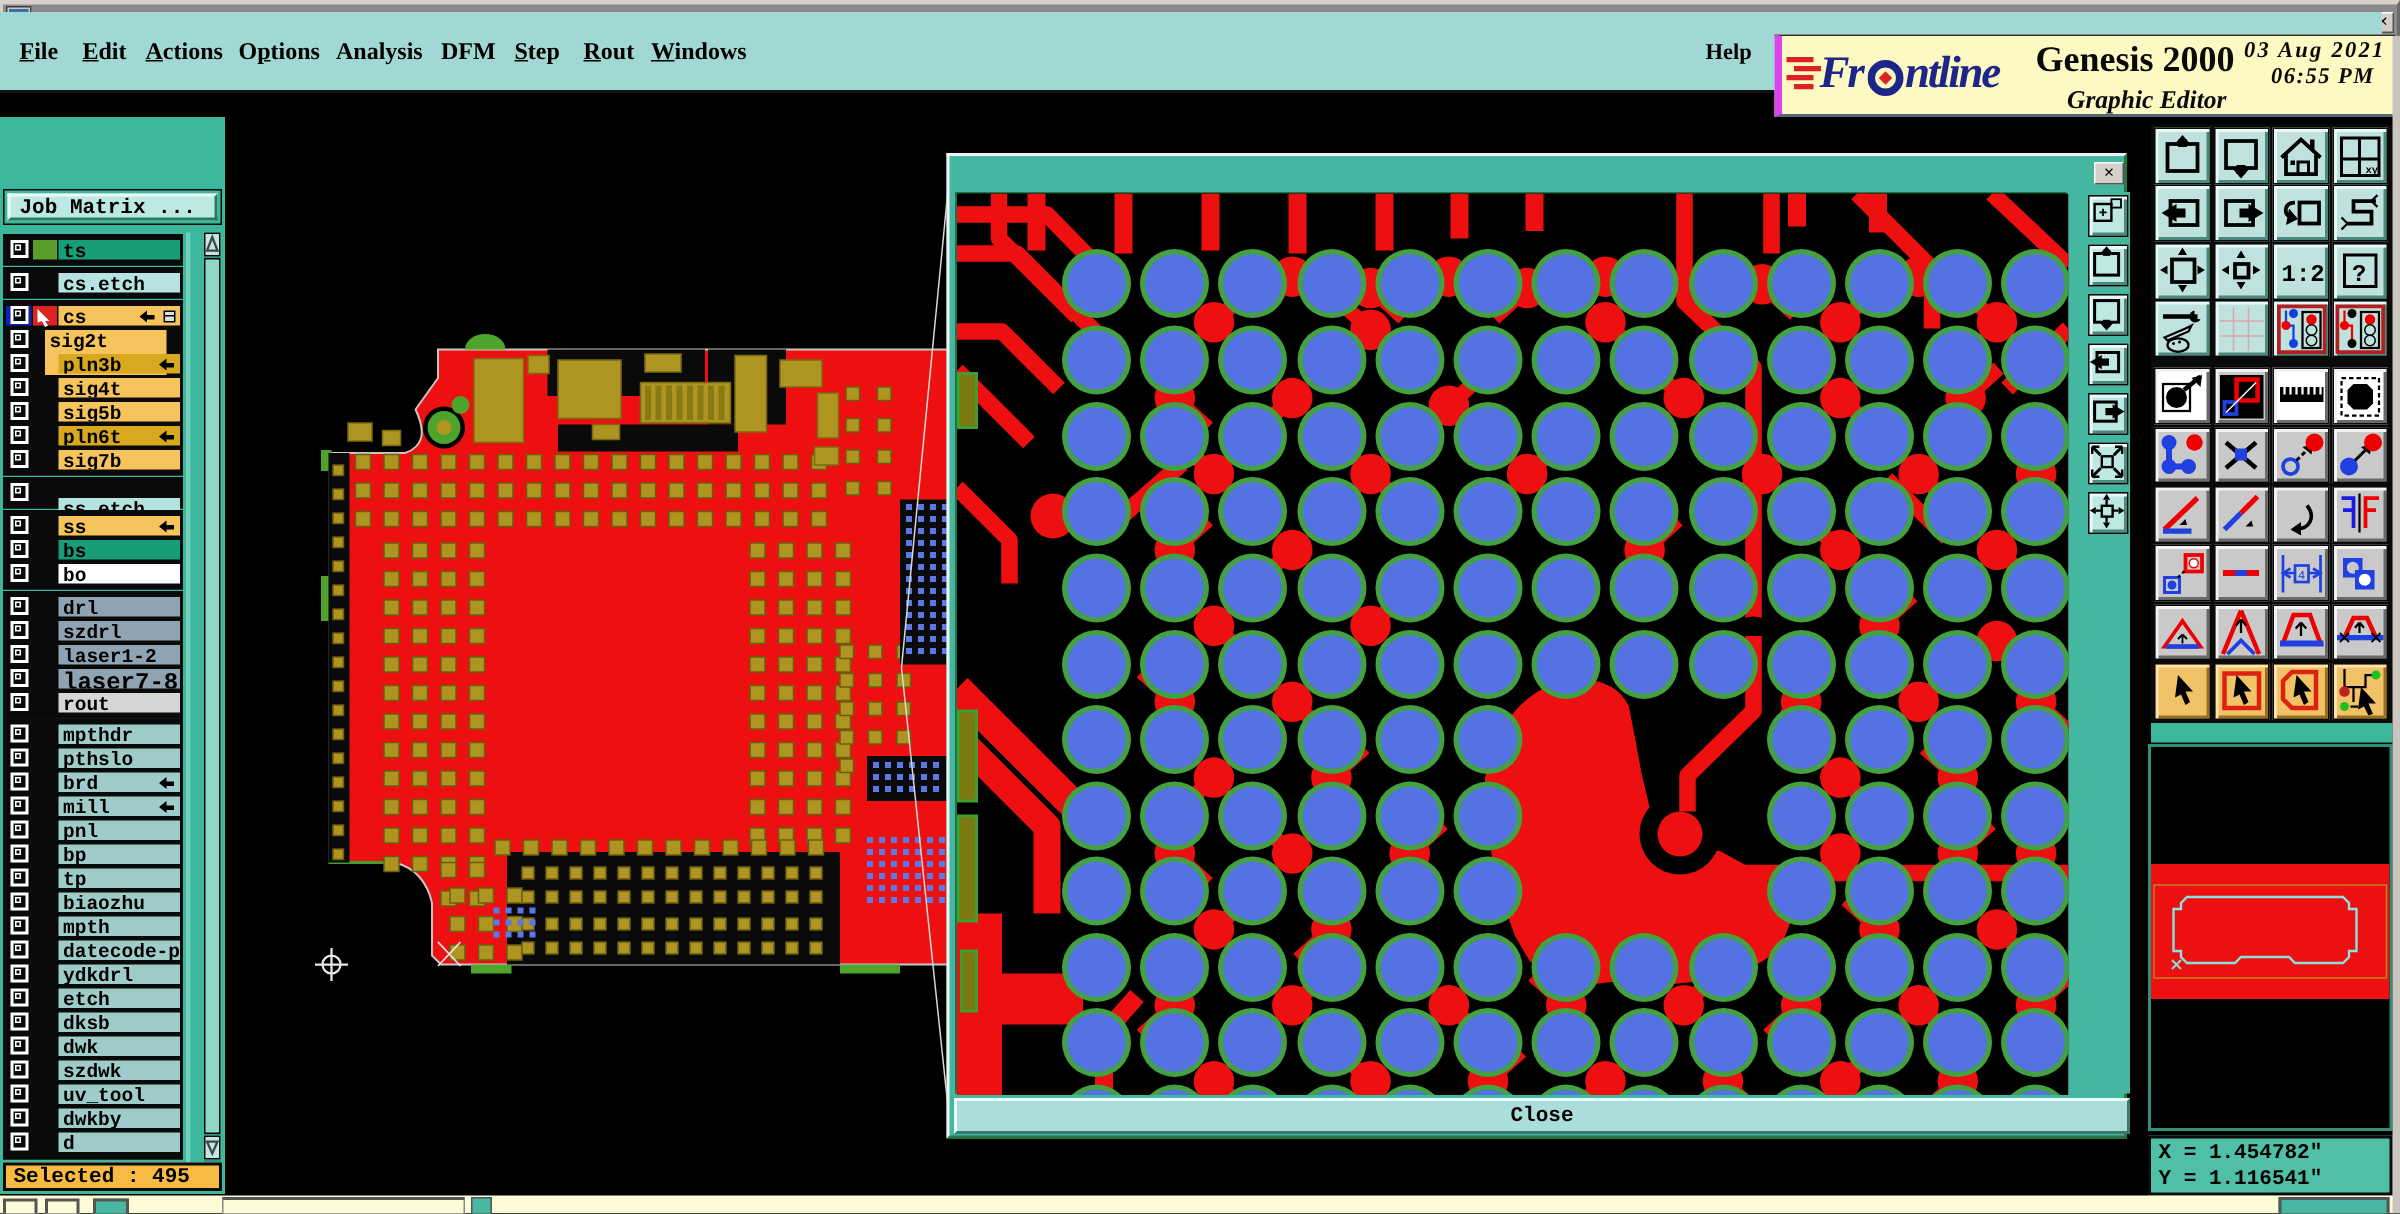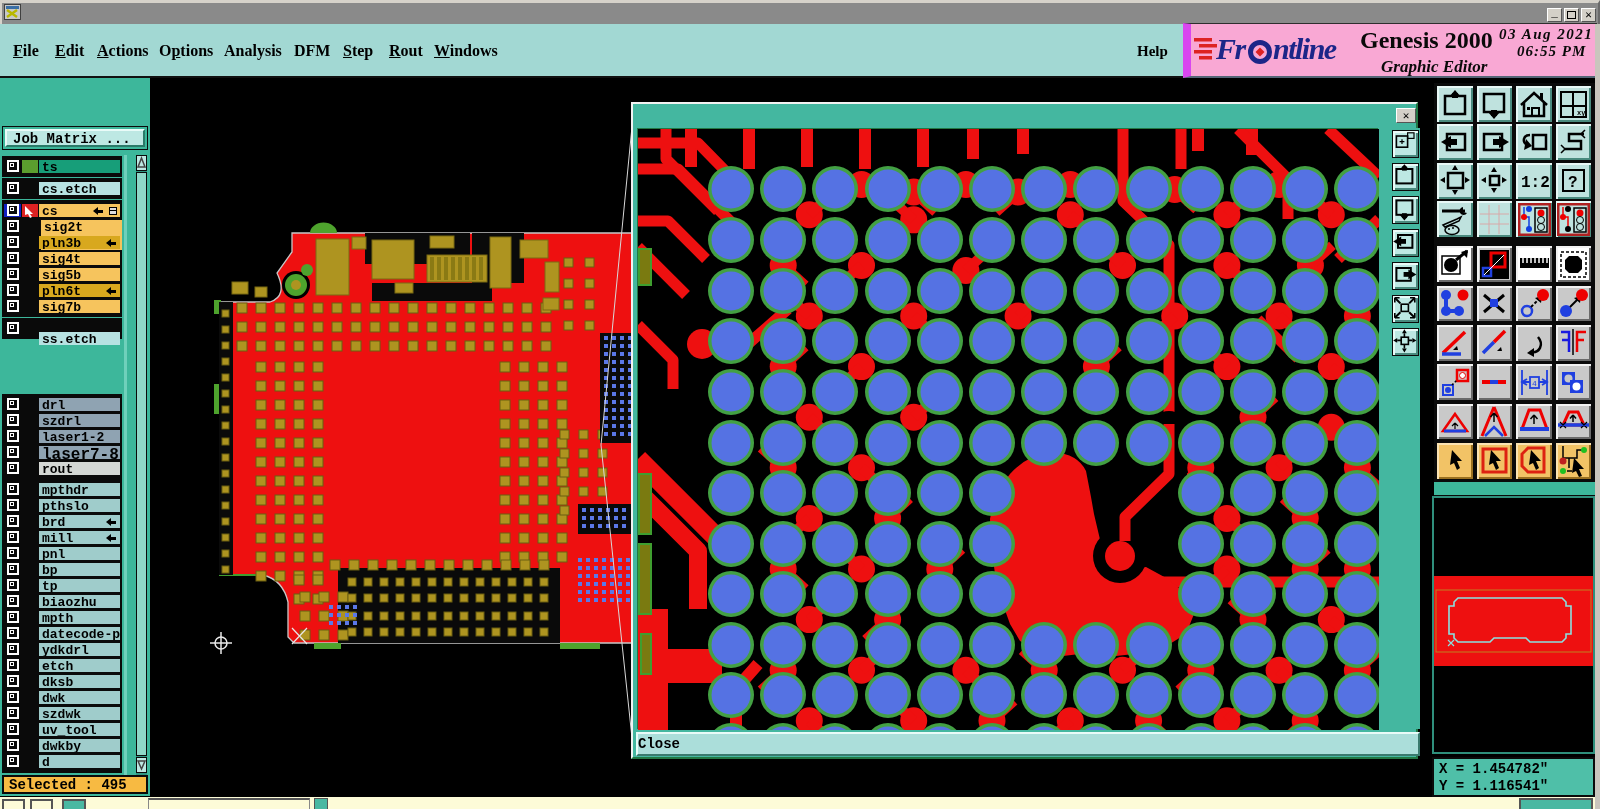--- a/index.html
+++ b/index.html
@@ -13,33 +13,33 @@
 <svg width="15" height="14">
         <rect x="1" y="1" width="13" height="3" fill="#3a6ea5"></rect>
         <path d="M2 5 L12 12 M12 5 L2 12" stroke="#b8b800" stroke-width="2.5"></path>
       </svg></div>
 <div class="abs" style="left:1545px;top:5px;width:15px;height:14px;background:#d4d0c8;border:1px solid #fff;border-right-color:#555;border-bottom-color:#555;font-size:11px;font-weight:bold;text-align:center;line-height:10px">_</div>
 <div class="abs" style="left:1562px;top:5px;width:15px;height:14px;background:#d4d0c8;border:1px solid #fff;border-right-color:#555;border-bottom-color:#555">
       <div style="width:9px;height:8px;border:1.5px solid #000;margin:2px auto 0"></div>
     </div>
 <div class="abs" style="left:1579px;top:5px;width:15px;height:14px;background:#d4d0c8;border:1px solid #fff;border-right-color:#555;border-bottom-color:#555;font-size:11px;font-weight:bold;text-align:center;line-height:12px">✕</div>
 </div>
-<div class="abs" style="left:0;top:24px;width:1588px;height:54px;background:#a2d8d3;border-bottom:2px solid #111">
+<div class="abs" style="left:0;top:8px;width:1588px;height:54px;background:#a2d8d3;border-bottom:2px solid #111">
     <div class="abs serif" style="left:13px;top:18px;font-size:16px;font-weight:bold;color:#000"><span style="text-decoration:underline">F</span>ile</div>
     <div class="abs serif" style="left:55px;top:18px;font-size:16px;font-weight:bold;color:#000"><span style="text-decoration:underline">E</span>dit</div>
     <div class="abs serif" style="left:97px;top:18px;font-size:16px;font-weight:bold;color:#000"><span style="text-decoration:underline">A</span>ctions</div>
     <div class="abs serif" style="left:159px;top:18px;font-size:16px;font-weight:bold;color:#000">O<span style="text-decoration:underline">p</span>tions</div>
     <div class="abs serif" style="left:224px;top:18px;font-size:16px;font-weight:bold;color:#000">Analysis</div>
     <div class="abs serif" style="left:294px;top:18px;font-size:16px;font-weight:bold;color:#000">DFM</div>
     <div class="abs serif" style="left:343px;top:18px;font-size:16px;font-weight:bold;color:#000"><span style="text-decoration:underline">S</span>tep</div>
     <div class="abs serif" style="left:389px;top:18px;font-size:16px;font-weight:bold;color:#000"><span style="text-decoration:underline">R</span>out</div>
     <div class="abs serif" style="left:434px;top:18px;font-size:16px;font-weight:bold;color:#000"><span style="text-decoration:underline">W</span>indows</div>
     <div class="abs serif" style="left:1137px;top:19px;font-size:15px;font-weight:bold;color:#000">Help</div>
   </div>
-<div class="abs" style="left:1183px;top:23px;width:414px;height:55px;background:#f9a8d4;border-left:8px solid #d946ef;border-top:1px solid #2e2e2e;border-bottom:2px solid #567;overflow:hidden">
+<div class="abs" style="left:1183px;top:23px;width:414px;height:55px;background:#fef9c3;border-left:5px solid #d946ef;border-top:1px solid #2e2e2e;border-bottom:2px solid #567;overflow:hidden">
 <svg class="abs" style="left:2px;top:12px" width="28" height="28">
  <g fill="#d22">
   <rect x="1" y="2" width="18" height="3.5"></rect>
         <rect x="6" y="8" width="18" height="3.5"></rect>
         <rect x="1" y="14" width="18" height="3.5"></rect>
         <rect x="6" y="20" width="13" height="3.5"></rect>
  </g>
 </svg>
 <div class="abs serif" style="left:25px;top:8px;font-size:30px;font-weight:bold;font-style:italic;color:#1c2688;letter-spacing:-1.5px">Fr</div>
 <div class="abs serif" style="left:82px;top:8px;font-size:30px;font-weight:bold;font-style:italic;color:#1c2688;letter-spacing:-1.5px">ntline</div>
@@ -91,21 +91,21 @@
           <path d="M1 5 L6 1 L6 4 L11 4 L11 7 L6 7 L6 9 Z" fill="#000"></path>
         </svg>
         <div class="abs" style="right:3px;top:3px;width:8px;height:8px;border:1px solid #000;background:#ddd">
           <div style="border-bottom:1px solid #000;height:3px"></div>
         </div>
       </div>
       <div class="abs" style="left:0px;top:18px;width:17px;height:13px;background:#0a0a0a"></div>
       <div class="abs" style="left:3px;top:18px;width:12px;height:12px;border:2.5px solid #fff;background:#0a0a0a">
         <div style="width:4px;height:4px;border:1.5px solid #fff;margin:1px"></div>
       </div>
-      <div class="abs" style="left:37px;top:18px;width:81px;height:30px;background:#f6c45d;overflow:hidden">
+      <div class="abs" style="left:26px;top:18px;width:81px;height:30px;background:#f6c45d;overflow:hidden">
         <div class="abs mono" style="left:3px;top:0px;font-size:13px;white-space:nowrap">sig2t</div>
       </div>
       <div class="abs" style="left:0px;top:34px;width:17px;height:13px;background:#0a0a0a"></div>
       <div class="abs" style="left:3px;top:34px;width:12px;height:12px;border:2.5px solid #fff;background:#0a0a0a">
         <div style="width:4px;height:4px;border:1.5px solid #fff;margin:1px"></div>
       </div>
       <div class="abs" style="left:35px;top:34px;width:81px;height:13px;background:#d8a81e;overflow:hidden">
         <div class="abs mono" style="left:3px;top:0px;font-size:13px;white-space:nowrap">pln3b</div>
         <svg class="abs" style="right:3px;top:2px" width="12" height="10">
           <path d="M1 5 L6 1 L6 4 L11 4 L11 7 L6 7 L6 9 Z" fill="#000"></path>
@@ -143,20 +143,46 @@
         <div class="abs mono" style="left:3px;top:0px;font-size:13px;white-space:nowrap">sig7b</div>
       </div>
     </div>
     <div class="abs" style="left:2px;top:239.7px;width:120px;height:21.4px;background:#0a0a0a;border:2px solid #0a0a0a">
       <div class="abs" style="left:0px;top:2px;width:17px;height:13px;background:#0a0a0a"></div>
       <div class="abs" style="left:3px;top:2px;width:12px;height:12px;border:2.5px solid #fff;background:#0a0a0a">
         <div style="width:4px;height:4px;border:1.5px solid #fff;margin:1px"></div>
       </div>
       <div class="abs" style="left:35px;top:12px;width:81px;height:13px;background:#b7e2e2;overflow:hidden">
         <div class="abs mono" style="left:3px;top:0px;font-size:13px;white-space:nowrap">ss.etch</div>
+      </div>
+    </div>
+    <div class="abs" style="left:2px;top:261.6px;width:120px;height:53.4px;background:#0a0a0a;border:2px solid #0a0a0a">
+      <div class="abs" style="left:0px;top:2px;width:17px;height:13px;background:#0a0a0a"></div>
+      <div class="abs" style="left:3px;top:2px;width:12px;height:12px;border:2.5px solid #fff;background:#0a0a0a">
+        <div style="width:4px;height:4px;border:1.5px solid #fff;margin:1px"></div>
+      </div>
+      <div class="abs" style="left:35px;top:2px;width:81px;height:13px;background:#f6c45d;overflow:hidden">
+        <div class="abs mono" style="left:3px;top:0px;font-size:13px;white-space:nowrap">ss</div>
+        <svg class="abs" style="right:3px;top:2px" width="12" height="10">
+          <path d="M1 5 L6 1 L6 4 L11 4 L11 7 L6 7 L6 9 Z" fill="#000"></path>
+        </svg>
+      </div>
+      <div class="abs" style="left:0px;top:18px;width:17px;height:13px;background:#0a0a0a"></div>
+      <div class="abs" style="left:3px;top:18px;width:12px;height:12px;border:2.5px solid #fff;background:#0a0a0a">
+        <div style="width:4px;height:4px;border:1.5px solid #fff;margin:1px"></div>
+      </div>
+      <div class="abs" style="left:35px;top:18px;width:81px;height:13px;background:#179e79;overflow:hidden">
+        <div class="abs mono" style="left:3px;top:0px;font-size:13px;white-space:nowrap">bs</div>
+      </div>
+      <div class="abs" style="left:0px;top:34px;width:17px;height:13px;background:#0a0a0a"></div>
+      <div class="abs" style="left:3px;top:34px;width:12px;height:12px;border:2.5px solid #fff;background:#0a0a0a">
+        <div style="width:4px;height:4px;border:1.5px solid #fff;margin:1px"></div>
+      </div>
+      <div class="abs" style="left:35px;top:34px;width:81px;height:13px;background:#ffffff;overflow:hidden">
+        <div class="abs mono" style="left:3px;top:0px;font-size:13px;white-space:nowrap">bo</div>
       </div>
     </div>
     <div class="abs" style="left:2px;top:315.5px;width:120px;height:85.4px;background:#0a0a0a;border:2px solid #0a0a0a">
       <div class="abs" style="left:0px;top:2px;width:17px;height:13px;background:#0a0a0a"></div>
       <div class="abs" style="left:3px;top:2px;width:12px;height:12px;border:2.5px solid #fff;background:#0a0a0a">
         <div style="width:4px;height:4px;border:1.5px solid #fff;margin:1px"></div>
       </div>
       <div class="abs" style="left:35px;top:2px;width:81px;height:13px;background:#8fa3b2;overflow:hidden">
         <div class="abs mono" style="left:3px;top:0px;font-size:13px;white-space:nowrap">drl</div>
       </div>
@@ -1285,21 +1311,21 @@
       </div>
       <div class="abs" style="left:12px;top:200px;width:27px;height:28px;background:#bde8e3;border:1px solid #0a0a0a;box-shadow:inset 2px 2px 0 #e9fbf8, inset -2px -2px 0 #4a8a7e">
         <div style="margin:-2px 0 0 -2px;transform:scale(0.8);transform-origin:3px 3px"><svg width="33" height="33" viewBox="0 0 33 33">
             <rect x="12" y="12" width="9" height="9" stroke="#000" stroke-width="2" fill="none"></rect>
             <path d="M16 2 L19 7 L13 7 Z M16 31 L19 26 L13 26 Z M2 16 L7 13 L7 19 Z M31 16 L26 13 L26 19 Z" fill="#000"></path>
             <path d="M16 7 L16 12 M16 21 L16 26 M7 16 L12 16 M21 16 L26 16" stroke="#000" stroke-width="2"></path>
           </svg></div>
       </div>
     </div>
     <div class="abs" style="left:3px;top:628px;width:784px;height:24px;background:#abdeda;border-top:2px solid #e9fbf8;border-left:2px solid #e9fbf8;border-right:2px solid #3a7a6e;border-bottom:2px solid #3a7a6e">
-<div class="abs mono" style="left:0;right:0;top:2px;font-size:14px;text-align:left">Close</div>
+<div class="abs mono" style="left:0;right:0;top:2px;font-size:14px;text-align:center">Close</div>
     </div>
   </div>
 <div class="abs" style="left:1434px;top:83px;width:161px;height:413px;background:#0a0a0a">
     <div class="abs" style="left:2.0px;top:2.0px;width:37.5px;height:37.8px;background:#bfe2de;border:1px solid #0a0a0a;box-shadow:inset 2px 2px 0 #e8f8f6, inset -2px -2px 0 #4a8a7e;">
       <div style="margin:1.5px 0 0 1.5px"><svg width="33" height="33" viewBox="0 0 33 33">
           <rect x="6" y="8" width="20" height="18" stroke="#000" stroke-width="2.5" fill="none"></rect>
           <path d="M16 2 L22 9 L10 9 Z" fill="#000"></path>
           <rect x="13" y="5" width="6" height="5" fill="#000"></rect>
         </svg></div>
     </div>

